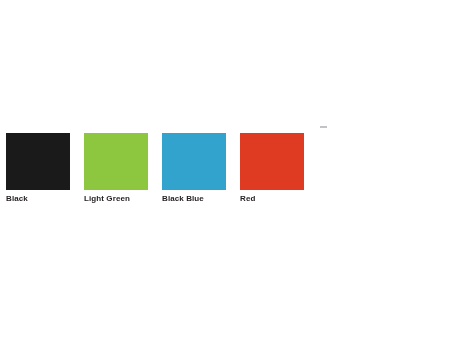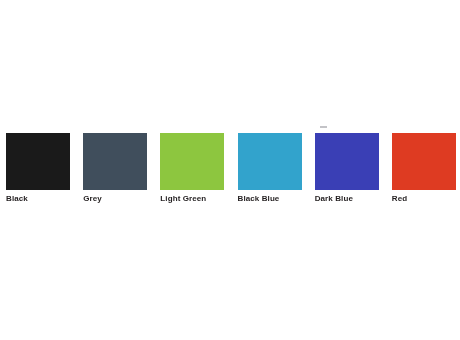--- a/index.html
+++ b/index.html
@@ -79,39 +79,31 @@
 
 <div id="color-swatch-chart">
 
   <div class="swatch-row">
 
     <div class="swatch-item">
       <span class="swatch-chip" style="background-color: rgb(26, 26, 26);"></span>
       <span class="swatch-label">Black</span>
     </div>
 
-    <div class="swatch-item">
-      <span class="swatch-chip" style="background-color: rgb(64, 78, 92);"></span>
-      <span class="swatch-label">Grey</span>
-    </div>
 
     <div class="swatch-item">
       <span class="swatch-chip" style="background-color: rgb(141, 198, 63);"></span>
       <span class="swatch-label">Light Green</span>
     </div>
 
     <div class="swatch-item">
       <span class="swatch-chip" style="background-color: rgb(50, 163, 204);"></span>
       <span class="swatch-label">Black Blue</span>
     </div>
 
-    <div class="swatch-item">
-      <span class="swatch-chip" style="background-color: rgb(58, 63, 181);"></span>
-      <span class="swatch-label">Dark Blue</span>
-    </div>
 
     <div class="swatch-item">
       <span class="swatch-chip" style="background-color: rgb(222, 59, 34);"></span>
       <span class="swatch-label">Red</span>
     </div>
 
   </div>
 
   <div class="scan-artifact"></div>
 

